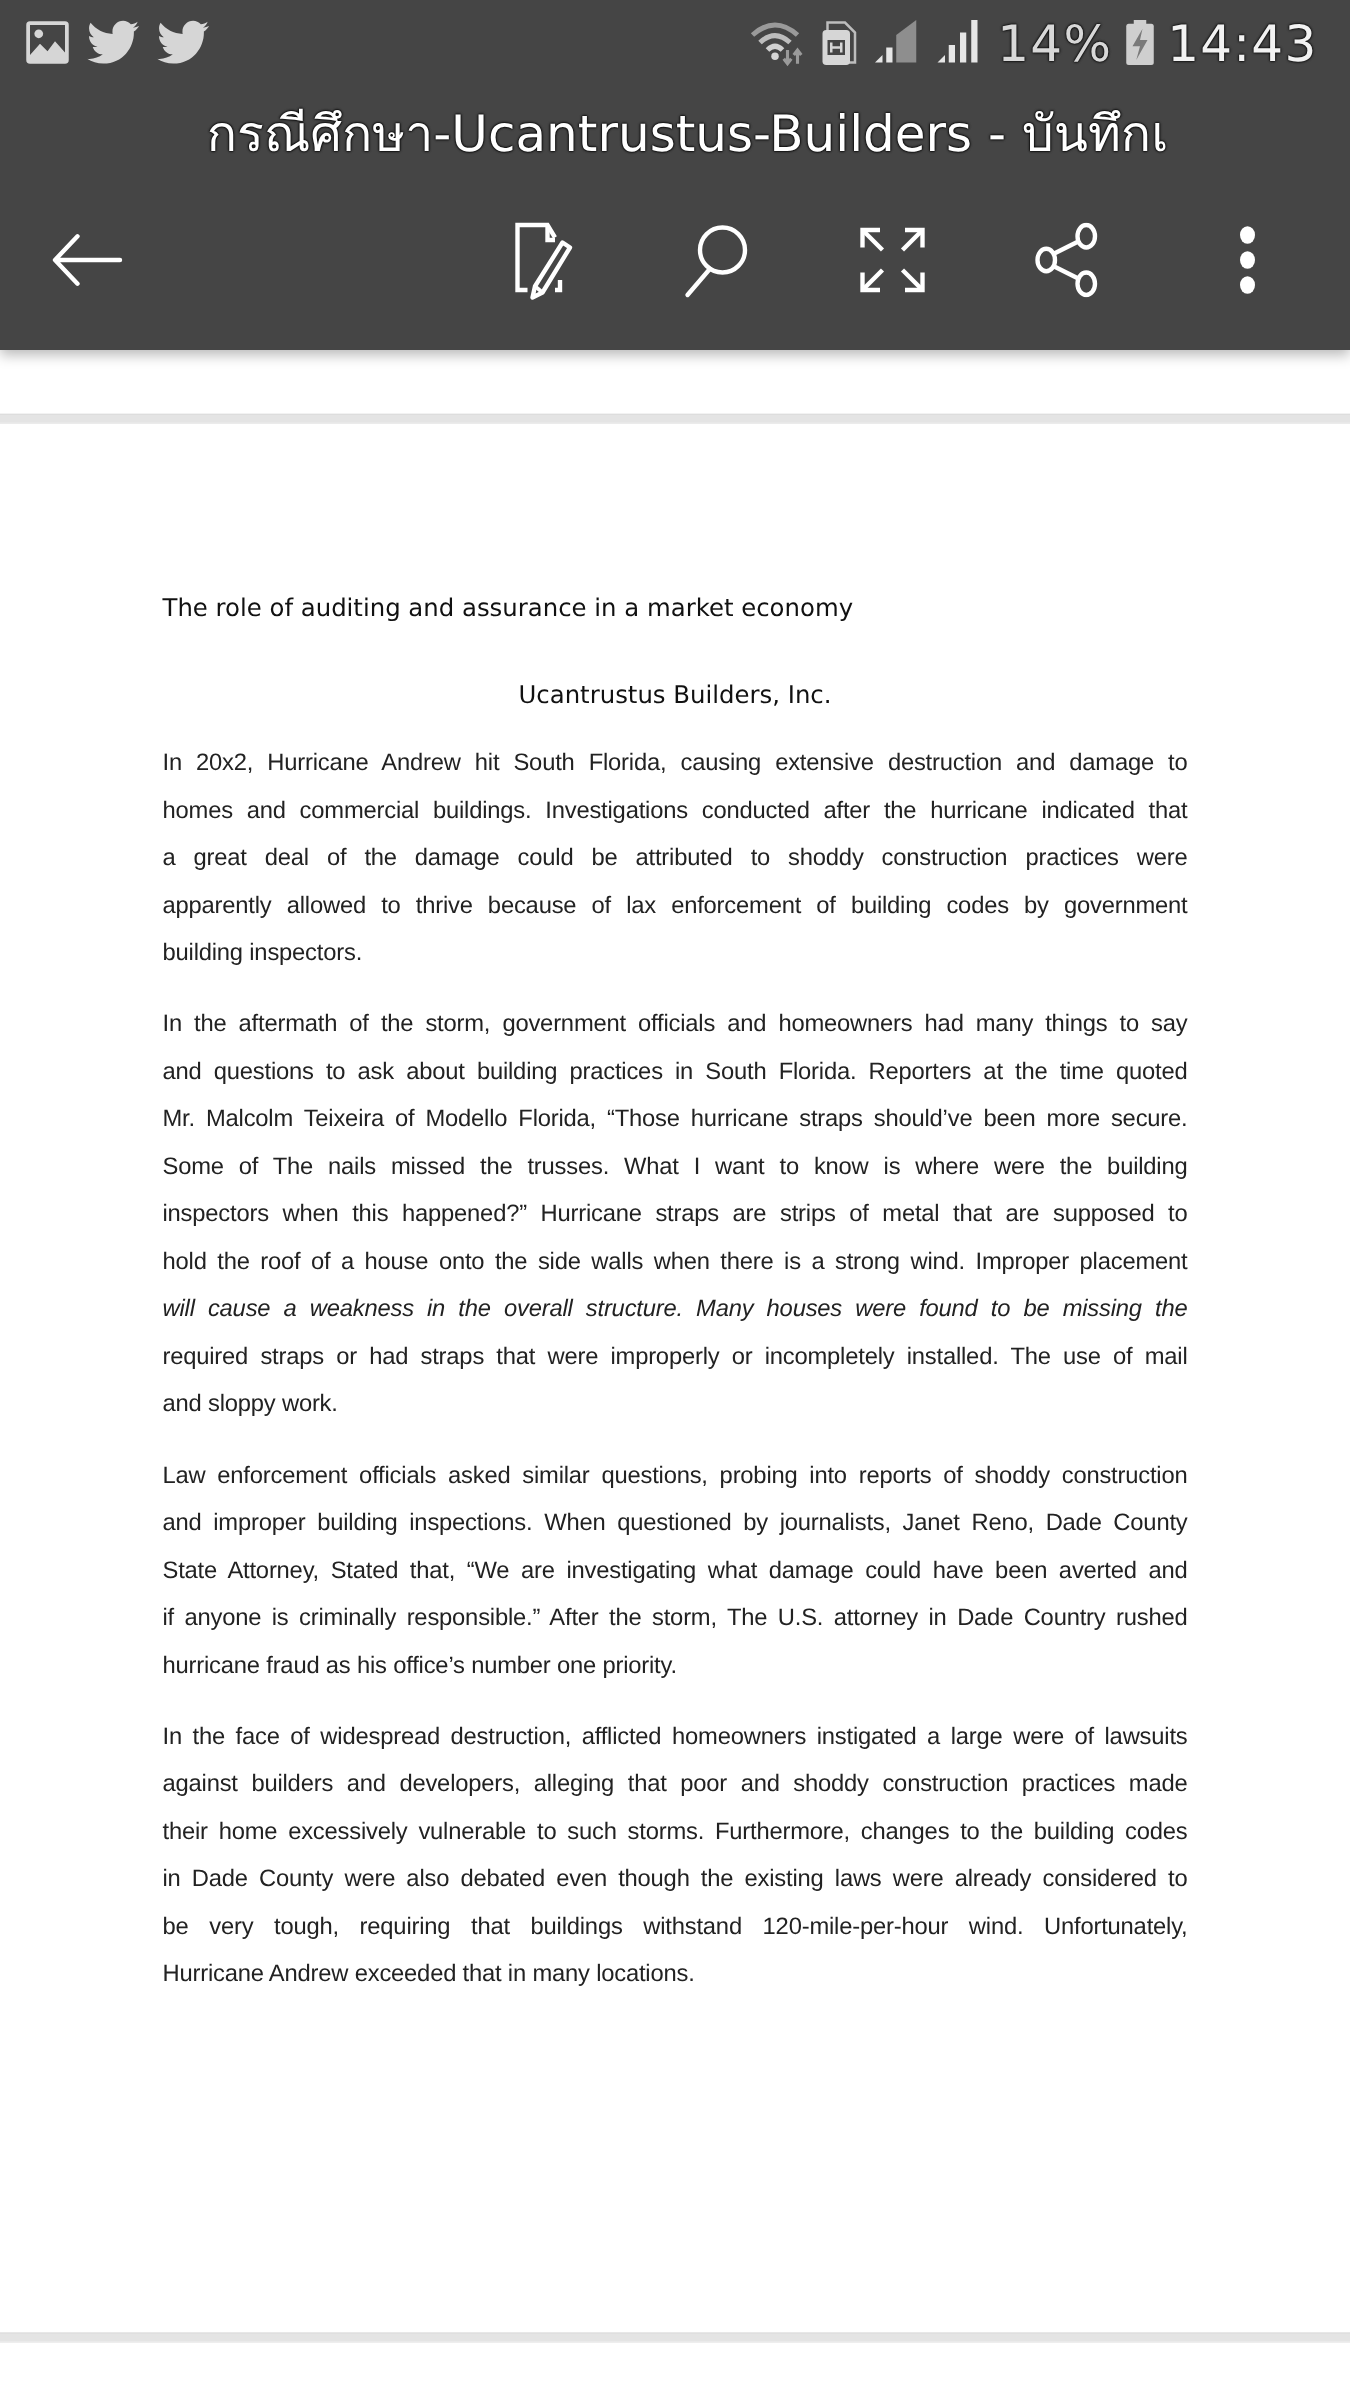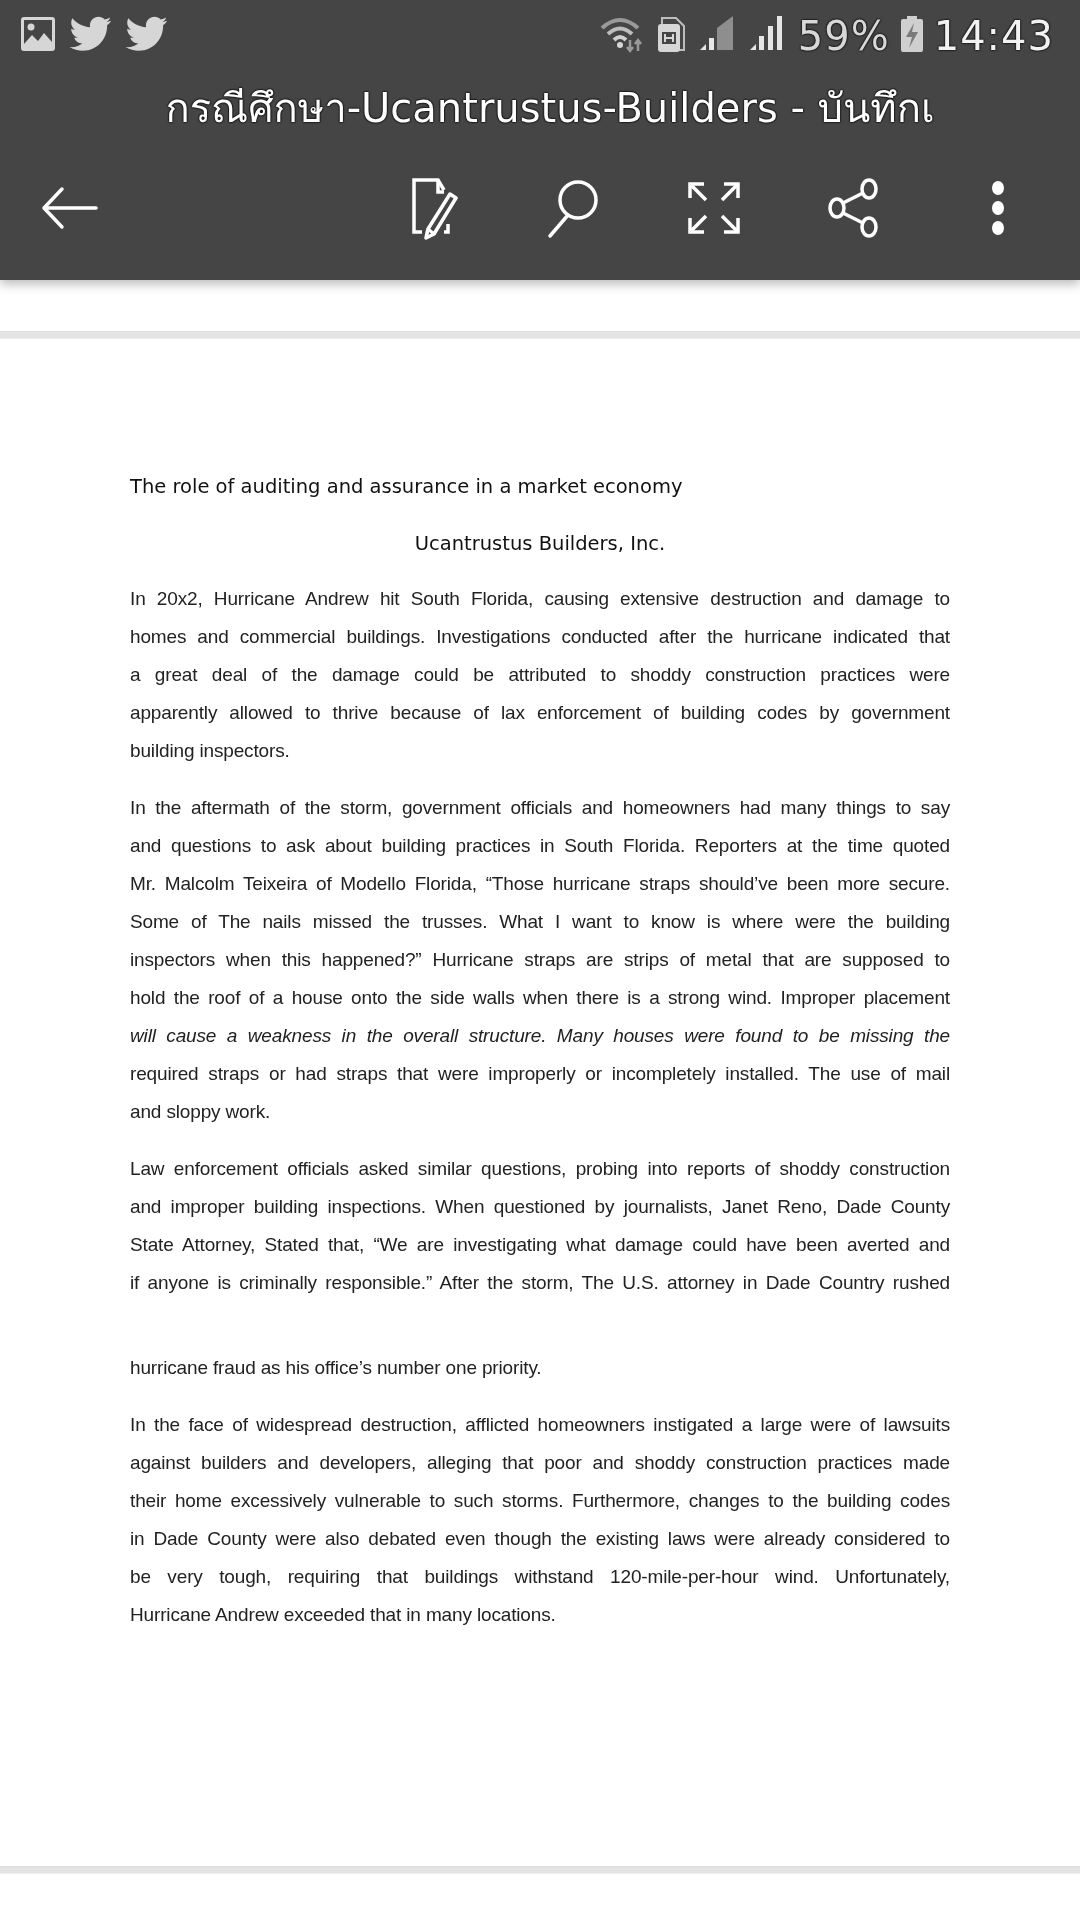--- a/index.html
+++ b/index.html
@@ -33,21 +33,21 @@
   .toolbar { position: absolute; left: 0; top: 170px; width: 1080px; height: 80px; }
   .tb-btn { position: absolute; top: 0; width: 80px; height: 80px; display: flex; align-items: center; justify-content: center; cursor: pointer; }
 
   .page-sep {
     position: absolute; left: 0; width: 1080px; height: 8px; background: #e4e4e4;
     border-top: 1px solid #dddddd; border-bottom: 1px solid #ececec;
   }
 
   .doc-body { position: absolute; left: 130px; top: 470px; width: 820px; color: #1a1a1a; }
   .heading { font-size: 19.5px; color: #111; line-height: 34px; height: 34px; margin-top: 0; }
-  .subheading { font-size: 19.5px; color: #111; text-align: center; line-height: 34px; margin-top: 23px; }
+  .subheading { font-size: 19.5px; color: #111; text-align: center; line-height: 34px; margin-top: 35px; }
   .para {
     font-family: "Liberation Sans Narrow", "Liberation Sans", sans-serif;
     font-size: 19px; line-height: 38px; color: #222;
     text-align: justify; margin-top: 19px;
     letter-spacing: -0.15px;
   }
   .para.first { margin-top: 19px; }
   .line { display: block; white-space: nowrap; text-align-last: justify; text-align: justify; }
   .line.last { text-align-last: left; }
 </style>
@@ -105,21 +105,21 @@
         </svg>
       </span>
       <span class="sb-icon">
         <svg width="40" height="40" viewBox="0 0 40 40">
           <path d="M2 36 L8 30 L8 36 Z" fill="#e6e6e6"></path>
           <rect x="11" y="22" width="5" height="14" fill="#e6e6e6"></rect>
           <rect x="20" y="12" width="5" height="24" fill="#e6e6e6"></rect>
           <rect x="29" y="2" width="5" height="34" fill="#e6e6e6"></rect>
         </svg>
       </span>
-      <span class="sb-text sb-pct">59%</span>
+      <span class="sb-text sb-pct">14%</span>
       <span class="sb-icon">
         <svg width="24" height="40" viewBox="0 0 24 40">
           <rect x="7" y="2" width="10" height="4" fill="#cfcfcf"></rect>
           <rect x="1" y="5" width="22" height="33" rx="2" fill="#cfcfcf"></rect>
           <path d="M14 9 L6 23 L12 23 L9 34 L18 18 L12 18 Z" fill="#7a7a7a"></path>
         </svg>
       </span>
       <span class="sb-text">14:43</span>
     </div>
   </div>
@@ -216,21 +216,21 @@
         <span class="line" style="font-size: 19px; display: block; width: 820px;">hold the roof of a house onto the side walls when there is a strong wind. Improper placement</span>
         <span class="line" style="font-size: 19px; display: block; width: 820px; font-style: italic;">will cause a weakness in the overall structure. Many houses were found to be missing the</span>
         <span class="line" style="font-size: 19px; display: block; width: 820px;">required straps or had straps that were improperly or incompletely installed. The use of mail</span>
         <span class="line last" style="font-size: 19px; display: block; width: 820px;">and sloppy work.</span>
       </div>
       <div class="para">
         <span class="line" style="font-size: 19px; display: block; width: 820px;">Law enforcement officials asked similar questions, probing into reports of shoddy construction</span>
         <span class="line" style="font-size: 19px; display: block; width: 820px;">and improper building inspections. When questioned by journalists, Janet Reno, Dade County</span>
         <span class="line" style="font-size: 19px; display: block; width: 820px;">State Attorney, Stated that, “We are investigating what damage could have been averted and</span>
         <span class="line" style="font-size: 19px; display: block; width: 820px;">if anyone is criminally responsible.” After the storm, The U.S. attorney in Dade Country rushed</span>
-        <span class="line last" style="font-size: 19px; display: block; width: 820px; margin-top: 47px;">hurricane fraud as his office’s number one priority.</span>
+        <span class="line last" style="font-size: 19px; display: block; width: 820px;">hurricane fraud as his office’s number one priority.</span>
       </div>
       <div class="para">
         <span class="line" style="font-size: 19px; display: block; width: 820px;">In the face of widespread destruction, afflicted homeowners instigated a large were of lawsuits</span>
         <span class="line" style="font-size: 19px; display: block; width: 820px;">against builders and developers, alleging that poor and shoddy construction practices made</span>
         <span class="line" style="font-size: 19px; display: block; width: 820px;">their home excessively vulnerable to such storms. Furthermore, changes to the building codes</span>
         <span class="line" style="font-size: 19px; display: block; width: 820px;">in Dade County were also debated even though the existing laws were already considered to</span>
         <span class="line" style="font-size: 19px; display: block; width: 820px;">be very tough, requiring that buildings withstand 120-mile-per-hour wind. Unfortunately,</span>
         <span class="line last" style="font-size: 19px; display: block; width: 820px;">Hurricane Andrew exceeded that in many locations.</span>
       </div>
     </div>

